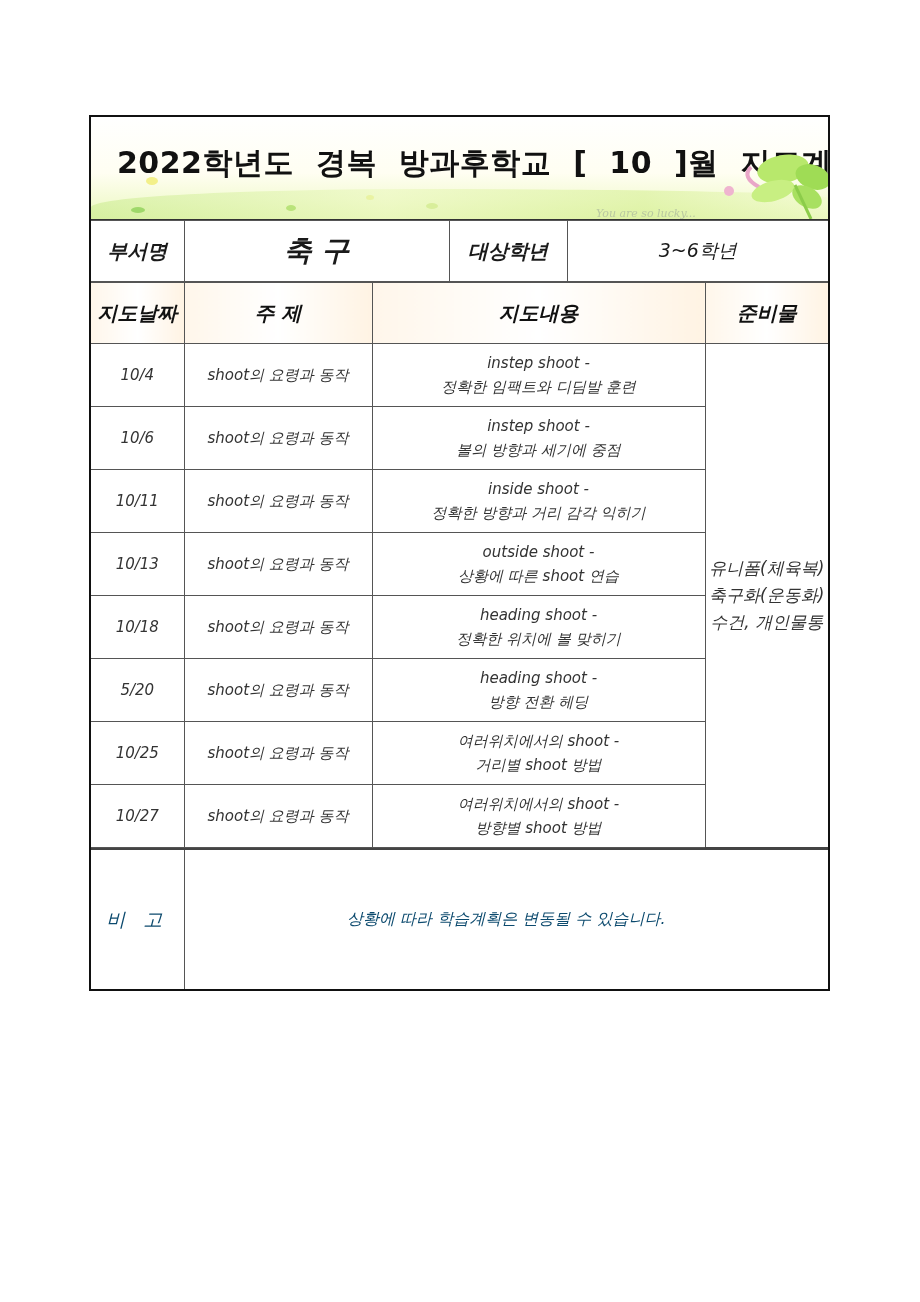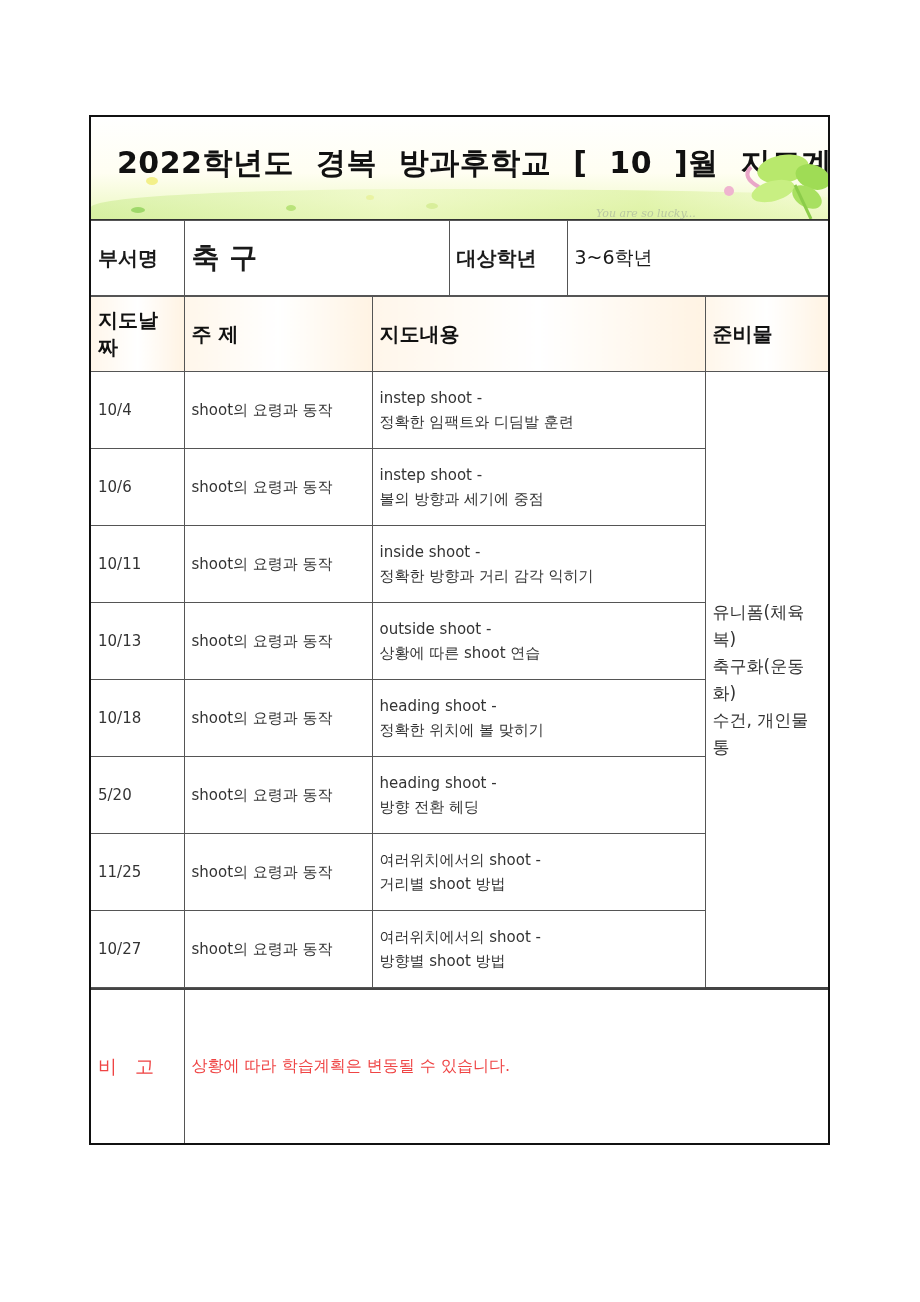--- a/index.html
+++ b/index.html
@@ -8,32 +8,32 @@
   .banner { position: relative; height: 102px; overflow: hidden; border-bottom: 1px solid #333;
     background: linear-gradient(180deg, #ffffff 0%, #fffef2 55%, #f4fbd6 80%, #e7f6b8 100%); }
   .banner .wave { position: absolute; left: 0; right: 0; bottom: 0; height: 30px;
     background: linear-gradient(90deg, rgba(200,235,140,0.55), rgba(235,248,190,0.6) 40%, rgba(215,240,150,0.6) 75%, rgba(240,250,200,0.4)); border-top-left-radius: 50% 20px; border-top-right-radius: 60% 10px; }
   .banner .dot { position: absolute; border-radius: 50%; }
   .banner .title { position: absolute; left: 0; right: 0; top: 26px; text-align: left; padding-left: 26px;
     font-size: 30px; font-weight: bold; color: #111; letter-spacing: 0.5px; white-space: pre; }
   .banner .script { position: absolute; left: 505px; top: 78px; font-size: 11px; color: #b9c8a0; font-style: italic; font-family: "DejaVu Serif", serif; margin-top: 12px; }
   .clover { position: absolute; left: 620px; top: 30px; width: 120px; height: 72px; }
   table { border-collapse: collapse; width: 100%; table-layout: fixed; }
-  td { border: 1px solid #555; vertical-align: middle; padding: 7px; }
+  td { border: 1px solid #555; text-align: center; vertical-align: middle; padding: 0; font-style: italic; }
   tr td:first-child { border-left: none; }
   tr td:last-child { border-right: none; }
   .info td { height: 60px; font-size: 20px; font-weight: bold; color: #1a1a1a; }
   .info td.val { font-weight: normal; font-size: 19px; margin-left: 38px; }
   .info td.valb { font-weight: bold; font-size: 28px; }
   .hdr td { height: 60px; font-size: 20px; font-weight: bold; color: #111;
     background: linear-gradient(90deg, #fff6ea 0%, #ffffff 50%, #fff3e3 100%); }
   .row td { height: 62px; font-size: 15px; color: #333; }
   .row td.content { line-height: 24px; }
   .row td.prep { font-size: 17px; line-height: 27px; color: #333; border-bottom: 1px solid #444; margin-left: 41px; }
-  .note td { height: 139px; font-size: 16px; color: #ef4444; border-top: 2px solid #444; border-bottom: none; }
+  .note td { height: 139px; font-size: 16px; color: #0c4a6e; border-top: 2px solid #444; border-bottom: none; }
   .note td.label { font-size: 19px; letter-spacing: 6px; }
 </style>
 </head>
 <body>
 
 <div class="sheet">
 
   <div class="banner">
     <div class="wave"></div>
     <span class="dot" style="left:55px;top:60px;width:12px;height:8px;background:#f3f08a;"></span>
@@ -134,21 +134,21 @@
     </tr>
     <tr class="row">
       <td>5/20</td>
       <td>shoot의 요령과 동작</td>
       <td class="content">
             <div>heading shoot -</div>
             <div>방향 전환 헤딩</div>
           </td>
     </tr>
     <tr class="row">
-      <td>11/25</td>
+      <td>10/25</td>
       <td>shoot의 요령과 동작</td>
       <td class="content">
             <div>여러위치에서의 shoot -</div>
             <div>거리별 shoot 방법</div>
           </td>
     </tr>
     <tr class="row">
       <td>10/27</td>
       <td>shoot의 요령과 동작</td>
       <td class="content">

